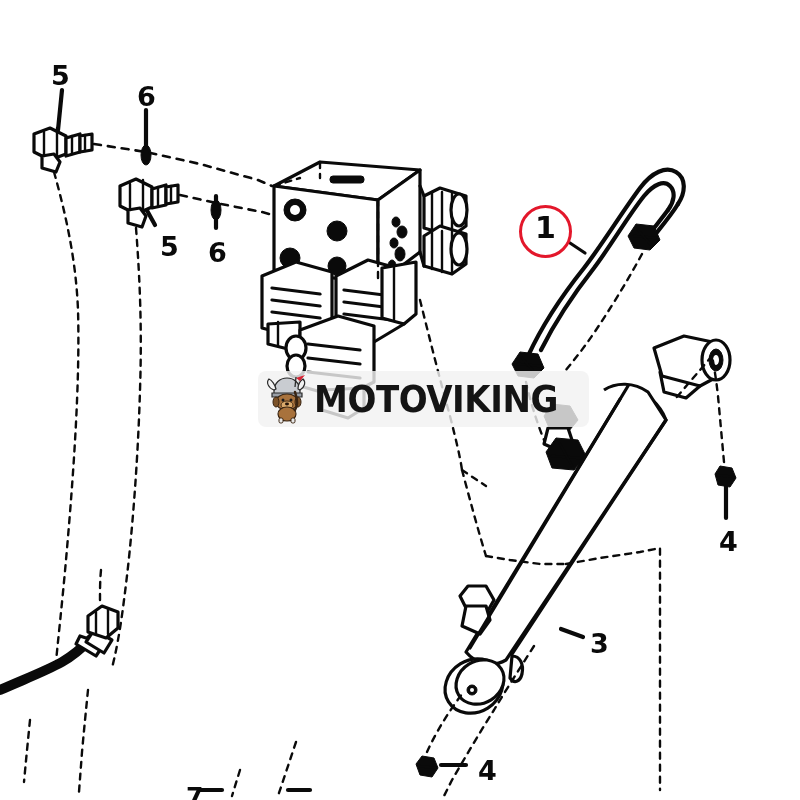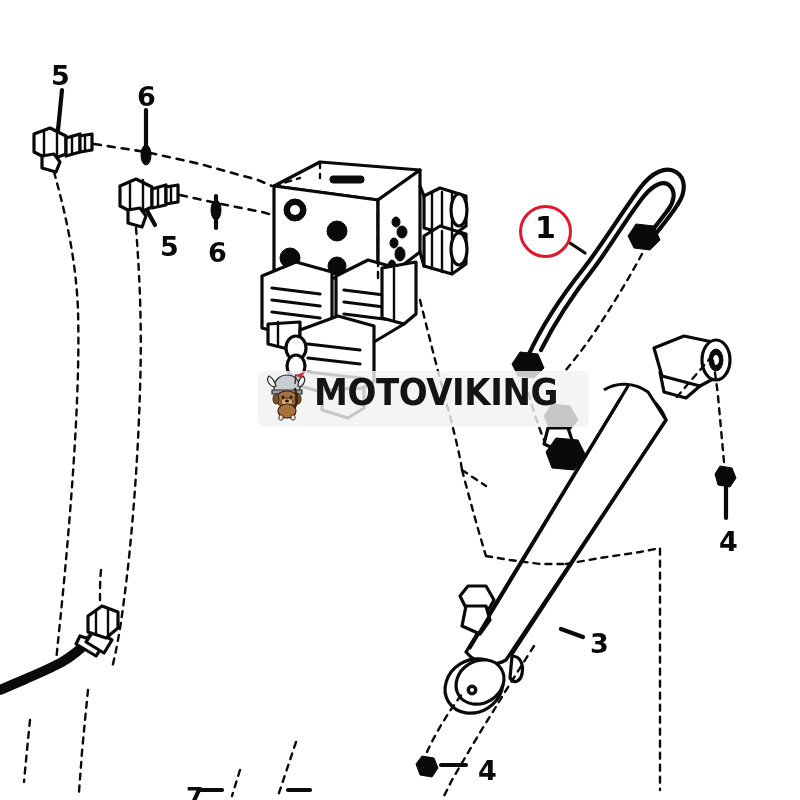--- a/index.html
+++ b/index.html
@@ -63,21 +63,21 @@
     line-height: 1.15;
     user-select: none;
   }
   
   #watermark {
     position: absolute;
     left: 258px;
     top: 371px;
     height: 56px;
     display: flex;
-    align-items: flex-start;
+    align-items: center;
     gap: 4px;
     padding: 0 10px 0 6px;
     background: rgba(242,242,242,0.82);
     border-radius: 8px;
     user-select: none;
   }
   #watermark-text {
     font-family: "DejaVu Sans", sans-serif;
     font-weight: bold;
     font-size: 37px;

